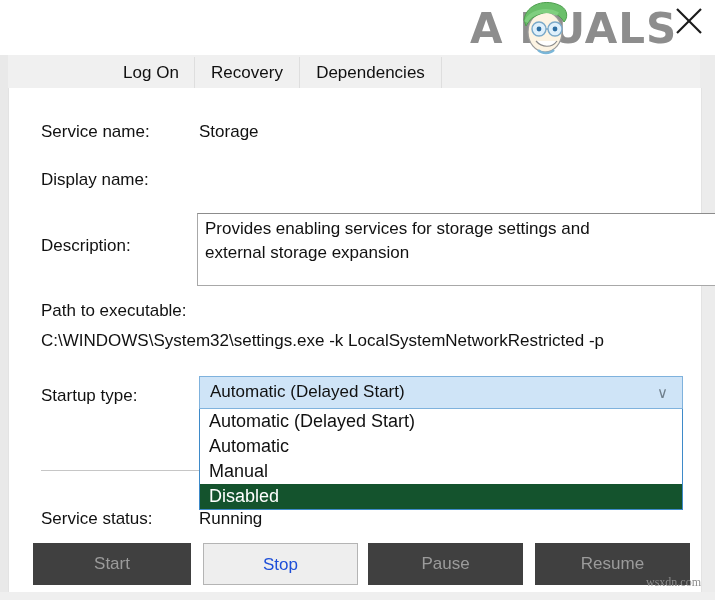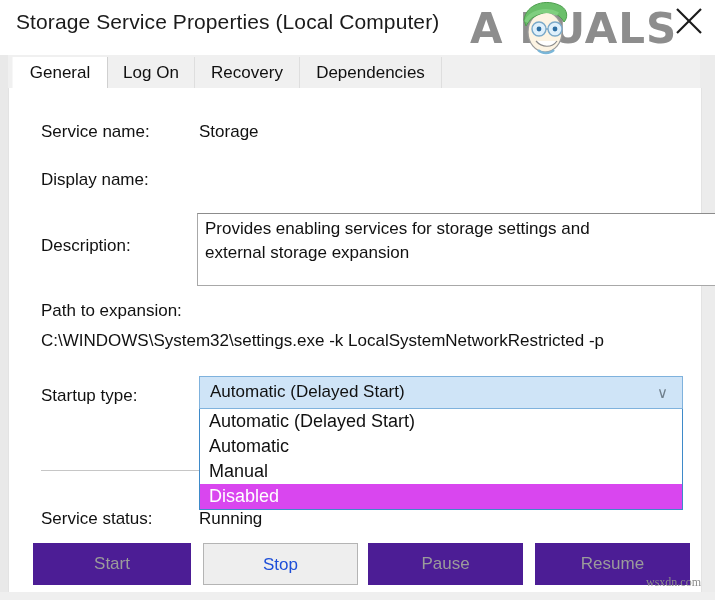--- a/index.html
+++ b/index.html
@@ -208,21 +208,21 @@
   }
   .dd-item {
     height: 25px;
     line-height: 25px;
     padding-left: 9px;
     font-size: 18px;
     color: #111111;
     white-space: nowrap;
   }
   .dd-item.selected {
-    background: #d946ef;
+    background: #14532d;
     color: #ffffff;
   }
 
   
   #separator {
     position: absolute;
     left: 32px; top: 382px;
     width: 640px; height: 1px;
     background: #c6c6c6;
     z-index: 5;
@@ -242,21 +242,21 @@
     position: absolute;
     top: 0;
     height: 42px;
     line-height: 42px;
     text-align: center;
     font-size: 17px;
     box-sizing: border-box;
     white-space: nowrap;
   }
   .svc-btn.disabled {
-    background: #4c1d95;
+    background: #404040;
     color: #9b9b9b;
     border: none;
   }
   .svc-btn.enabled {
     background: #eeeeee;
     color: #1d4ed8;
     border: 1px solid #b4b4b4;
   }
 
   
@@ -272,21 +272,20 @@
 </head>
 <body>
 
 <div id="page">
 
   <div class="gutter-left"></div>
   <div class="gutter-right"></div>
   <div class="gutter-bottom"></div>
 
   <div id="titlebar">
-    <div id="window-title">Storage Service Properties (Local Computer)</div>
 
     <div id="logo">
       <div id="logo-text">A  PUALS</div>
       <svg id="logo-face" viewBox="0 0 58 58" xmlns="http://www.w3.org/2000/svg">
         <ellipse cx="29" cy="34" rx="17" ry="20" fill="#fdf4e3" stroke="#9a9a9a" stroke-width="1.2"></ellipse>
         <path d="M8 22 C10 6, 30 0, 45 8 C52 12, 52 20, 48 24 C44 16, 34 12, 24 16 C16 19, 12 24, 10 28 Z" fill="#6abf6a" stroke="#4e9e4e" stroke-width="1"></path>
         <path d="M10 24 C14 14, 30 10, 42 16" fill="none" stroke="#7fcf7f" stroke-width="4"></path>
         <circle cx="23" cy="31" r="7" fill="#dff0fb" stroke="#7aa9c9" stroke-width="1.4"></circle>
         <circle cx="39" cy="31" r="7" fill="#dff0fb" stroke="#7aa9c9" stroke-width="1.4"></circle>
         <line x1="30" y1="31" x2="32" y2="31" stroke="#7aa9c9" stroke-width="1.4"></line>
@@ -299,21 +298,20 @@
 
     <div id="close-btn">
       <svg width="34" height="34" viewBox="0 0 34 34" xmlns="http://www.w3.org/2000/svg">
         <line x1="5" y1="5" x2="29" y2="29" stroke="#1a1a1a" stroke-width="2.2"></line>
         <line x1="29" y1="5" x2="5" y2="29" stroke="#1a1a1a" stroke-width="2.2"></line>
       </svg>
     </div>
   </div>
 
   <div id="tabstrip">
-    <div class="tab active" style="left:4px;   width:96px;">General</div>
     <div class="tab" style="left:100px; width:87px;">Log On</div>
     <div class="tab" style="left:187px; width:105px;">Recovery</div>
     <div class="tab" style="left:292px; width:142px;">Dependencies</div>
   </div>
 
   <div id="panel">
 
     <div class="row-label" style="left:32px; top:34px;">Service name:</div>
     <div class="row-value" style="left:190px; top:34px;">Storage</div>
 
@@ -322,21 +320,21 @@
     <div class="row-label" style="left:32px; top:148px;">Description:</div>
 
     <div id="desc-box">
       <div id="desc-text">Provides enabling services for storage settings and external storage expansion</div>
       <div id="desc-scrollbar">
         <div class="sb-arrow" id="sb-up">∧</div>
         <div class="sb-arrow" id="sb-down">∨</div>
       </div>
     </div>
 
-    <div class="row-label" id="path-label">Path to expansion:</div>
+    <div class="row-label" id="path-label">Path to executable:</div>
     <div id="path-value">C:\WINDOWS\System32\settings.exe -k LocalSystemNetworkRestricted -p</div>
 
     <div class="row-label" id="startup-label">Startup type:</div>
 
     <div id="separator"></div>
 
     <div id="combo">
       <div id="combo-value">Automatic (Delayed Start)</div>
       <div id="combo-arrow">∨</div>
     </div>

